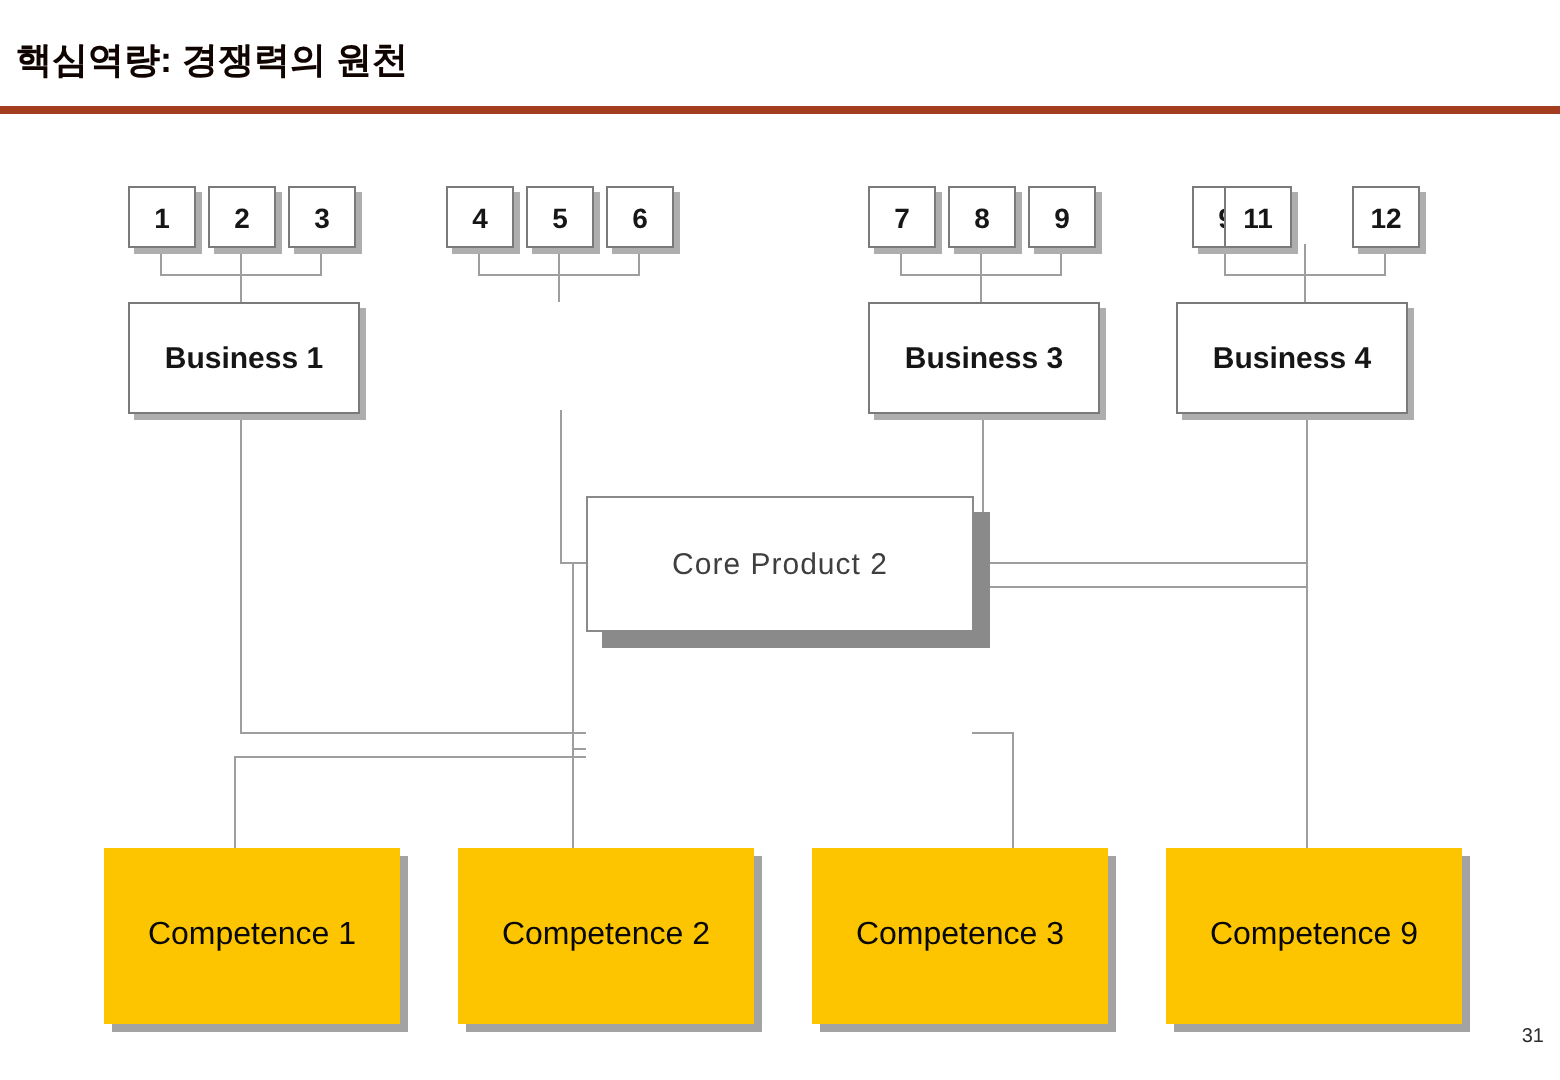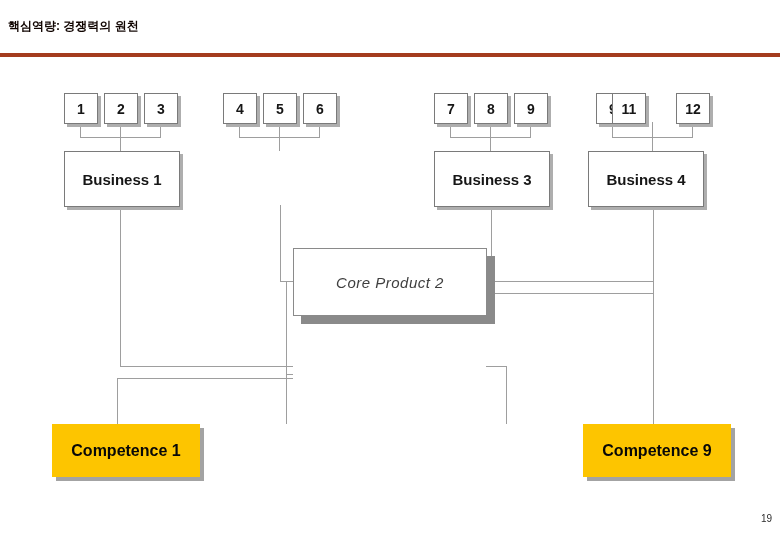--- a/index.html
+++ b/index.html
@@ -11,21 +11,21 @@
   html,body{margin:0;padding:0;background:#e8e8e8;}
   .slide{
     position:relative;
     width:780px;height:540px;
     background:#ffffff;
     overflow:hidden;
     font-family:"Liberation Sans", sans-serif;
   }
   .title{
     position:absolute;left:8px;top:18px;
-    font-size:12px;font-weight:bold;color:#100400;
+    font-size:18px;font-weight:bold;color:#100400;
     letter-spacing:0px;white-space:nowrap;
   }
   .rule{
     position:absolute;left:0;top:53px;width:780px;height:4px;
     background:var(--accent-line);
   }
   .hline,.vline{position:absolute;background:var(--connector);z-index:1;}
   .hline{height:1px;}
   .vline{width:1px;}
   .numbox{
@@ -42,28 +42,27 @@
     display:flex;align-items:center;justify-content:center;
     font-size:15px;font-weight:600;color:#161616;
   }
   .corebox{
     position:absolute;left:293px;width:192px;height:66px;z-index:2;
     background:#fff;border:1px solid #8a8a8a;
     box-shadow:8px 8px 0 #8a8a8a;
     display:flex;align-items:center;justify-content:center;
     font-size:15px;font-weight:400;color:#3f3f3f;
     letter-spacing:0.5px;
-    font-style:italic;
   }
   .compbox{
-    position:absolute;width:148px;height:53px;top:424px;z-index:2;
+    position:absolute;width:148px;height:88px;top:424px;z-index:2;
     background:var(--competence-fill);
     box-shadow:4px 4px 0 #a3a3a3;
     display:flex;align-items:center;justify-content:center;
-    font-size:16px;font-weight:bold;color:#080808;
+    font-size:16px;font-weight:normal;color:#080808;
   }
   .pagenum{
     position:absolute;left:746px;top:513px;width:26px;
     font-size:10px;color:#2e2e2e;text-align:right;
   }
 </style>
 </head>
 <body>
 
 <div class="slide">
@@ -123,16 +122,18 @@
   <div class="numbox" style="left:612px">11</div>
   <div class="numbox" style="left:676px">12</div>
 
   <div class="bizbox" style="left:64px">Business 1</div>
   <div class="bizbox" style="left:434px">Business 3</div>
   <div class="bizbox" style="left:588px">Business 4</div>
 
   <div class="corebox" style="top:248px">Core Product 2</div>
 
   <div class="compbox" style="left:52px">Competence 1</div>
+  <div class="compbox" style="left:229px">Competence 2</div>
+  <div class="compbox" style="left:406px">Competence 3</div>
   <div class="compbox" style="left:583px">Competence 9</div>
 
-  <div class="pagenum">19</div>
+  <div class="pagenum">31</div>
 </div>
 
 </body></html>

